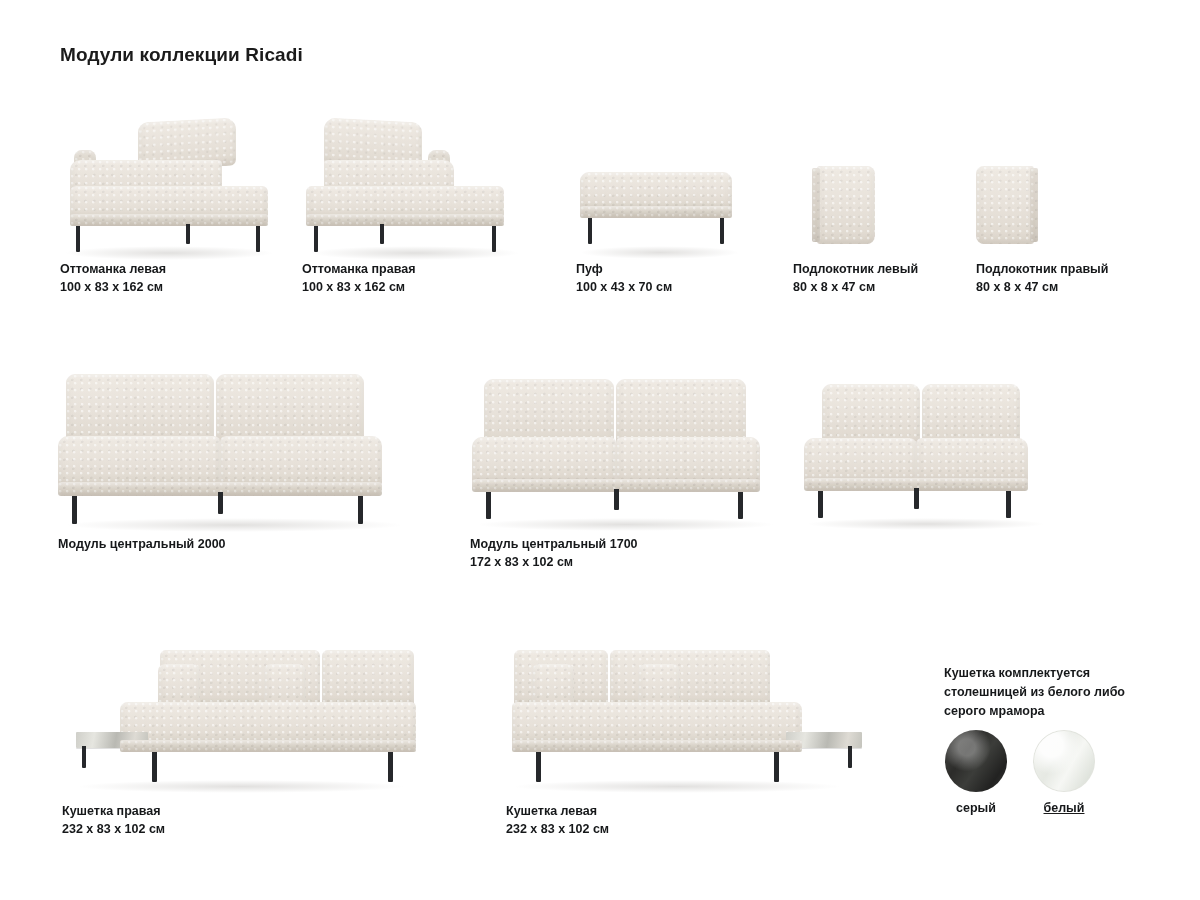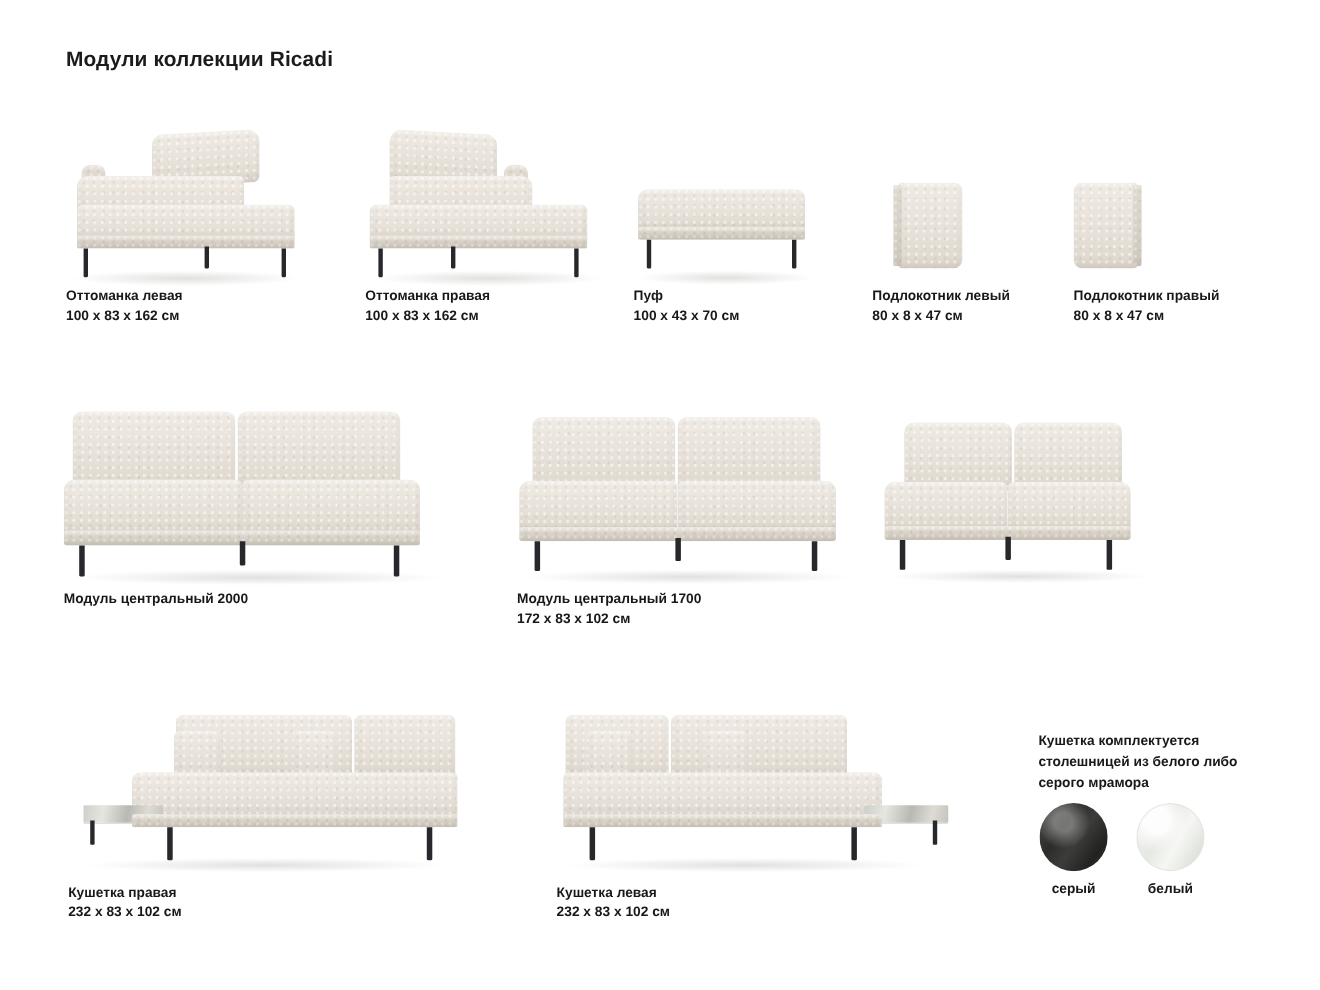--- a/index.html
+++ b/index.html
@@ -138,21 +138,21 @@
       <div class="fab" style="left:10px; top:76px; width:198px; height:34px; border-radius:6px 6px 3px 3px;"></div>
       <div class="fab dark" style="left:10px; top:104px; width:198px; height:12px; border-radius:2px;"></div>
       <div class="leg" style="left:16px; top:116px; width:4px; height:26px;"></div>
       <div class="leg" style="left:196px; top:116px; width:4px; height:26px;"></div>
       <div class="leg" style="left:126px; top:114px; width:4px; height:20px;"></div>
     </div>
     <div class="caption">Оттоманка левая</div>
     <div class="dims">100 х 83 х 162 см</div>
   </div>
 
-  <div class="item" style="left:332px; top:110px; width:230px;">
+  <div class="item" style="left:302px; top:110px; width:230px;">
     <div class="art" style="width:230px;height:150px;">
       <div class="shadow" style="left:8px; top:136px; width:210px; height:14px;"></div>
       <div class="fab" style="left:22px; top:10px; width:98px; height:48px; border-radius:12px 10px 6px 6px; transform:skewY(3deg);"></div>
       <div class="fab dark" style="left:126px; top:40px; width:22px; height:42px; border-radius:8px;"></div>
       <div class="fab" style="left:22px; top:50px; width:130px; height:42px; border-radius:4px 10px 10px 4px;"></div>
       <div class="fab" style="left:4px; top:76px; width:198px; height:34px; border-radius:6px 6px 3px 3px;"></div>
       <div class="fab dark" style="left:4px; top:104px; width:198px; height:12px; border-radius:2px;"></div>
       <div class="leg" style="left:12px; top:116px; width:4px; height:26px;"></div>
       <div class="leg" style="left:190px; top:116px; width:4px; height:26px;"></div>
       <div class="leg" style="left:78px; top:114px; width:4px; height:20px;"></div>
@@ -272,18 +272,18 @@
     <div class="dims">232 х 83 х 102 см</div>
   </div>
 
   <div class="note" style="left:944px; top:664px;">Кушетка комплектуется столешницей из белого либо серого мрамора</div>
 
   <div class="swatch-wrap" style="left:940px; top:730px;">
     <div class="swatch grey"></div>
     <div class="swatch-label">серый</div>
   </div>
 
-  <div class="swatch-wrap" style="left:1028px; top:730px;">
+  <div class="swatch-wrap" style="left:1028px; top:730px;text-decoration:underline;">
     <div class="swatch white"></div>
     <div class="swatch-label">белый</div>
   </div>
 
 </div>
 
 </body></html>

